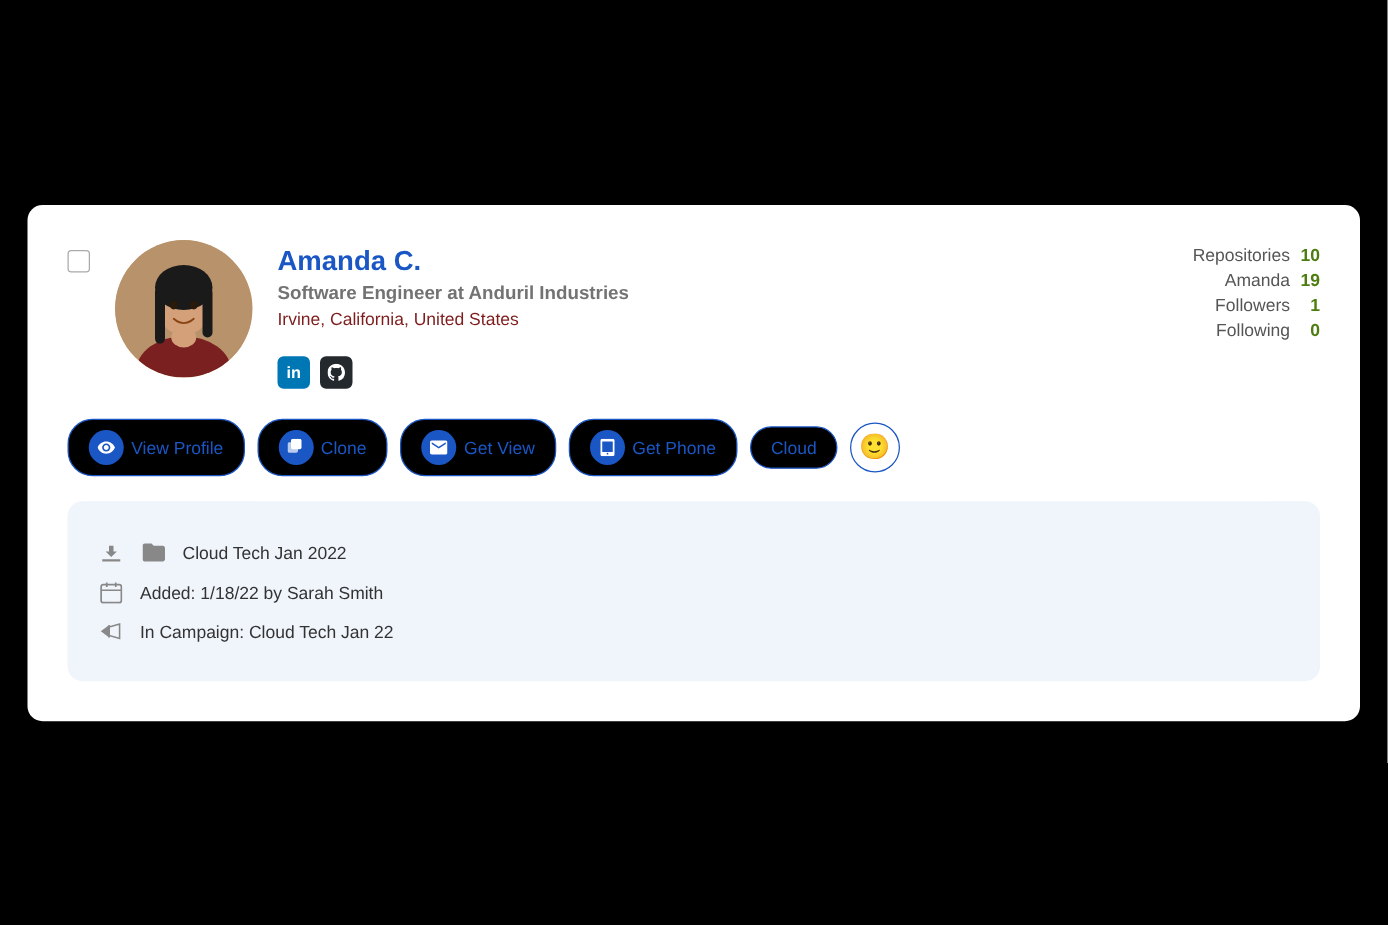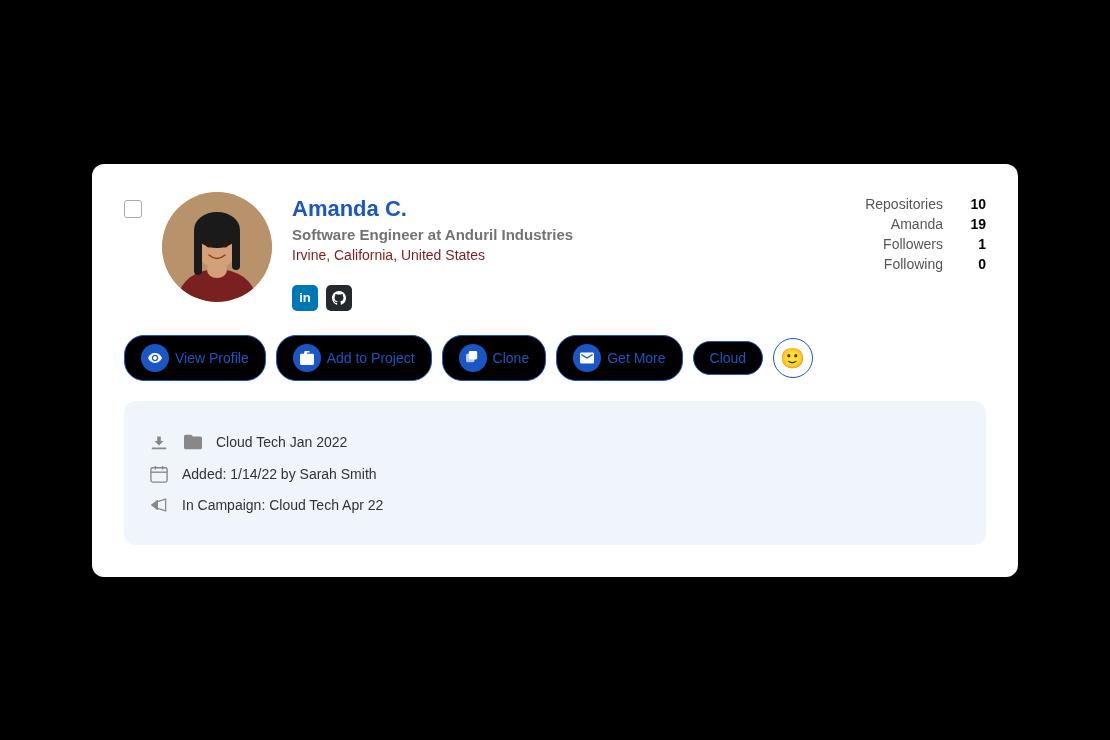--- a/index.html
+++ b/index.html
@@ -8,21 +8,21 @@
       display: flex;
       align-items: center;
       justify-content: center;
       min-height: 740px;
       font-family: -apple-system, BlinkMacSystemFont, 'Segoe UI', sans-serif;
     }
     .card-wrapper {
       background: #fff;
       border-radius: 12px;
       padding: 28px 32px 32px 32px;
-      width: 926px;
+      width: 1066px;
       box-shadow: 0 2px 12px rgba(0,0,0,0.08);
     }
     .top-row {
       display: flex;
       align-items: flex-start;
       justify-content: space-between;
     }
     .left-section {
       display: flex;
       align-items: flex-start;
@@ -94,30 +94,30 @@
     .stats-section {
       display: flex;
       flex-direction: column;
       align-items: flex-end;
       gap: 4px;
       padding-top: 4px;
     }
     .stat-row {
       display: flex;
       align-items: center;
-      gap: 19px;
+      gap: 0;
       font-size: 14px;
     }
     .stat-label {
       color: #555;
       text-align: right;
       min-width: 100px;
     }
     .stat-value {
-      color: #000000;
+      color: #4d7c0f;
       font-weight: 600;
       min-width: 24px;
       text-align: right;
     }
 
     .actions-row {
       display: flex;
       align-items: center;
       gap: 10px;
       margin-top: 24px;
@@ -268,48 +268,48 @@
   <div class="actions-row">
     <button class="action-btn">
       <div class="icon-circle">
         <svg width="14" height="14" viewBox="0 0 20 14" fill="white" xmlns="http://www.w3.org/2000/svg">
           <path d="M10 0C5.5 0 1.7 2.8 0 7c1.7 4.2 5.5 7 10 7s8.3-2.8 10-7C18.3 2.8 14.5 0 10 0zm0 11.7c-2.6 0-4.7-2.1-4.7-4.7S7.4 2.3 10 2.3s4.7 2.1 4.7 4.7-2.1 4.7-4.7 4.7zm0-7.5c-1.5 0-2.8 1.3-2.8 2.8s1.3 2.8 2.8 2.8 2.8-1.3 2.8-2.8-1.3-2.8-2.8-2.8z"></path>
         </svg>
       </div>
       <span>View Profile</span>
     </button>
 
-    <button class="action-btn">
-      <div class="icon-circle">
-        <svg width="14" height="14" viewBox="0 0 20 20" fill="white" xmlns="http://www.w3.org/2000/svg">
-          <path d="M18 4h-4V2a2 2 0 00-2-2H8a2 2 0 00-2 2v2H2a2 2 0 00-2 2v12a2 2 0 002 2h16a2 2 0 002-2V6a2 2 0 00-2-2zm-8 0V2h4v2h-4z"></path>
-        </svg>
-      </div>
-      <span>Add to Project</span>
-    </button>
 
     <button class="action-btn">
       <div class="icon-circle">
         <svg width="14" height="14" viewBox="0 0 20 20" fill="white" xmlns="http://www.w3.org/2000/svg">
           <rect x="0" y="4" width="12" height="12" rx="2" fill="white" opacity="0.7"></rect>
           <rect x="4" y="0" width="12" height="12" rx="2" fill="white"></rect>
         </svg>
       </div>
       <span>Clone</span>
     </button>
 
     <button class="action-btn">
       <div class="icon-circle">
         <svg width="14" height="14" viewBox="0 0 20 16" fill="white" xmlns="http://www.w3.org/2000/svg">
           <path d="M18 0H2C.9 0 0 .9 0 2v12c0 1.1.9 2 2 2h16c1.1 0 2-.9 2-2V2c0-1.1-.9-2-2-2zm0 4l-8 5-8-5V2l8 5 8-5v2z"></path>
         </svg>
       </div>
-      <span>Get More</span>
-    </button>
-
+      <span>Get View</span>
+    </button>
+
+    <button class="action-btn">
+      <div class="icon-circle">
+        <svg width="14" height="14" viewBox="0 0 20 20" fill="white" xmlns="http://www.w3.org/2000/svg">
+          <path d="M4 0C2.9 0 2 .9 2 2v16c0 1.1.9 2 2 2h12c1.1 0 2-.9 2-2V2c0-1.1-.9-2-2-2H4zm6 18c-.6 0-1-.4-1-1s.4-1 1-1 1 .4 1 1-.4 1-1 1zm6-3H4V3h12v12z"></path>
+        </svg>
+      </div>
+      <span>Get Phone</span>
+    </button>
 
     <button class="action-btn">
       <span>Cloud</span>
     </button>
 
     <button class="smiley-btn">
       <span style="font-size:20px;">🙂</span>
     </button>
   </div>
 
@@ -329,26 +329,26 @@
     </div>
     <div class="info-row">
       <span class="info-icon">
         <svg width="18" height="18" viewBox="0 0 20 20" fill="#888" xmlns="http://www.w3.org/2000/svg">
           <rect x="1" y="3" width="18" height="16" rx="2" fill="none" stroke="#888" stroke-width="1.5"></rect>
           <line x1="1" y1="8" x2="19" y2="8" stroke="#888" stroke-width="1.5"></line>
           <line x1="6" y1="1" x2="6" y2="5" stroke="#888" stroke-width="1.5"></line>
           <line x1="14" y1="1" x2="14" y2="5" stroke="#888" stroke-width="1.5"></line>
         </svg>
       </span>
-      <span class="info-text">Added: 1/14/22 by Sarah Smith</span>
+      <span class="info-text">Added: 1/18/22 by Sarah Smith</span>
     </div>
     <div class="info-row">
       <span class="info-icon">
         <svg width="20" height="14" viewBox="0 0 24 16" fill="none" xmlns="http://www.w3.org/2000/svg">
           <path d="M2 8 L10 2 L10 14 Z" fill="#888"></path>
           <path d="M10 4 L20 1 L20 15 L10 12 Z" fill="none" stroke="#888" stroke-width="1.5"></path>
           <line x1="10" y1="2" x2="10" y2="14" stroke="#888" stroke-width="1.5"></line>
         </svg>
       </span>
-      <span class="info-text">In Campaign: Cloud Tech Apr 22</span>
+      <span class="info-text">In Campaign: Cloud Tech Jan 22</span>
     </div>
   </div>
 </div>
 
 </body></html>

